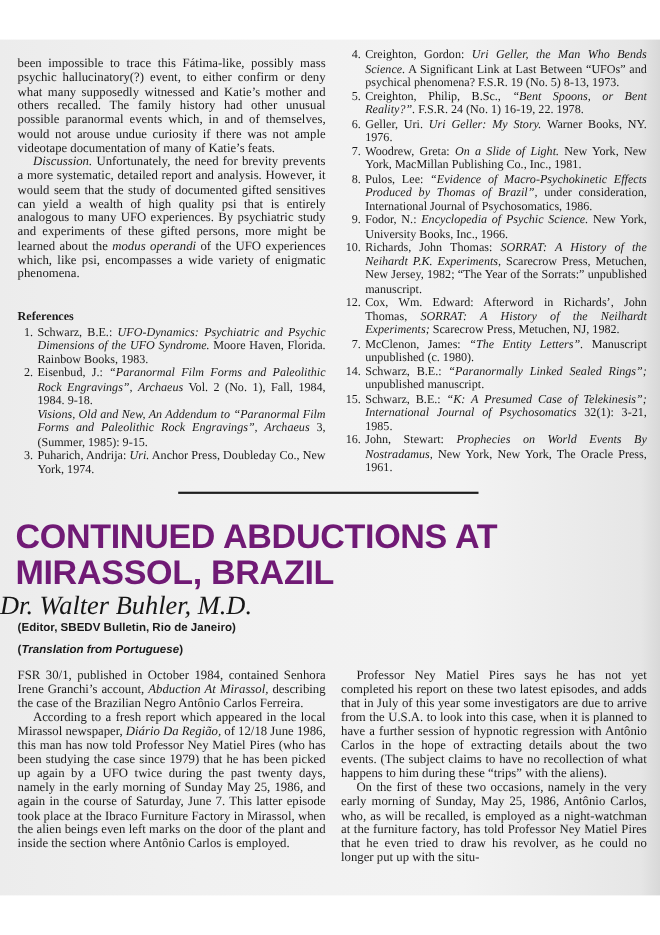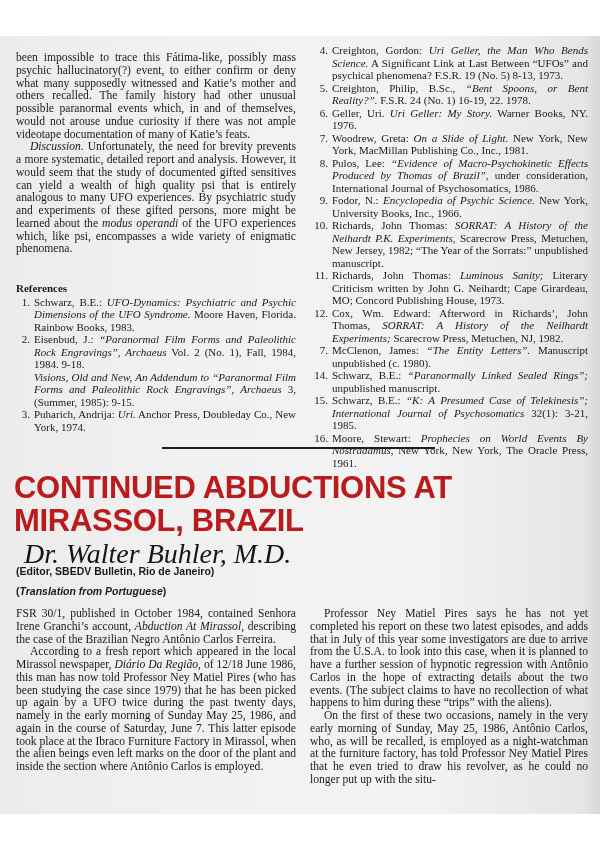--- a/index.html
+++ b/index.html
@@ -24,25 +24,25 @@
   .ref-list li { position: relative; padding-left: 18px; text-align: justify; }
   .ref-list li .num { position: absolute; left: 0; width: 14px; text-align: right; }
   .ref-list.right li { padding-left: 22px; }
   .ref-list.right li .num { width: 18px; }
 
   .rule { position: absolute; left: 162px; top: 447px; width: 273px; height: 2px; background: #1e1e1e; }
 
   .headline {
     position: absolute; left: 14px; top: 471px; width: 580px;
     font-family: "Liberation Sans", "DejaVu Sans", sans-serif; font-weight: bold;
-    font-size: 31px; line-height: 33px; letter-spacing: -0.3px; color: #b91c1c;
+    font-size: 31px; line-height: 33px; letter-spacing: -0.3px; color: #701a75;
   }
   .byline {
-    position: absolute; left: 24px; top: 538px;
-    font-family: "Liberation Serif", serif; font-style: italic; font-size: 28px; color: #161616;
+    position: absolute; left: 0; top: 538px;
+    font-family: "Liberation Serif", serif; font-style: italic; font-size: 24px; color: #161616;
   }
   .affil {
     position: absolute; left: 16px; top: 565px;
     font-family: "Liberation Sans", sans-serif; font-weight: bold; font-size: 10.5px; color: #1a1a1a; text-align: center;
   }
   .translation {
     position: absolute; left: 16px; top: 585px;
     font-family: "Liberation Sans", sans-serif; font-weight: bold; font-size: 10.5px;
   }
   .translation em { font-style: italic; }
@@ -70,26 +70,25 @@
 
 <div class="col" id="top-right">
   <ol class="ref-list right">
     <li><span class="num">4.</span><span>Creighton, Gordon: </span><em>Uri Geller, the Man Who Bends Science.</em><span> A Significant Link at Last Between “UFOs” and psychical phenomena? F.S.R. 19 (No. 5) 8-13, 1973.</span></li>
     <li><span class="num">5.</span><span>Creighton, Philip, B.Sc., </span><em>“Bent Spoons, or Bent Reality?”.</em><span> F.S.R. 24 (No. 1) 16-19, 22. 1978.</span></li>
     <li><span class="num">6.</span><span>Geller, Uri. </span><em>Uri Geller: My Story.</em><span> Warner Books, NY. 1976.</span></li>
     <li><span class="num">7.</span><span>Woodrew, Greta: </span><em>On a Slide of Light.</em><span> New York, New York, MacMillan Publishing Co., Inc., 1981.</span></li>
     <li><span class="num">8.</span><span>Pulos, Lee: </span><em>“Evidence of Macro-Psychokinetic Effects Produced by Thomas of Brazil”,</em><span> under consideration, International Journal of Psychosomatics, 1986.</span></li>
     <li><span class="num">9.</span><span>Fodor, N.: </span><em>Encyclopedia of Psychic Science.</em><span> New York, University Books, Inc., 1966.</span></li>
     <li><span class="num">10.</span><span>Richards, John Thomas: </span><em>SORRAT: A History of the Neihardt P.K. Experiments,</em><span> Scarecrow Press, Metuchen, New Jersey, 1982; “The Year of the Sorrats:” unpublished manuscript.</span></li>
-    <li><span class="num">11.</span><span>Richards, John Thomas: </span><em>Luminous Sanity;</em><span> Literary Criticism written by John G. Neihardt; Cape Girardeau, MO; Concord Publishing House, 1973.</span></li>
     <li><span class="num">12.</span><span>Cox, Wm. Edward: Afterword in Richards’, John Thomas, </span><em>SORRAT: A History of the Neilhardt Experiments;</em><span> Scarecrow Press, Metuchen, NJ, 1982.</span></li>
     <li><span class="num">7.</span><span>McClenon, James: </span><em>“The Entity Letters”.</em><span> Manuscript unpublished (c. 1980).</span></li>
     <li><span class="num">14.</span><span>Schwarz, B.E.: </span><em>“Paranormally Linked Sealed Rings”;</em><span> unpublished manuscript.</span></li>
     <li><span class="num">15.</span><span>Schwarz, B.E.: </span><em>“K: A Presumed Case of Telekinesis”; International Journal of Psychosomatics</em><span> 32(1): 3-21, 1985.</span></li>
-    <li><span class="num">16.</span><span>Moore, Stewart: </span><em>Prophecies on World Events By Nostradamus,</em><span> New York, New York, The Oracle Press, 1961.</span></li>
+    <li><span class="num">16.</span><span>John, Stewart: </span><em>Prophecies on World Events By Nostradamus,</em><span> New York, New York, The Oracle Press, 1961.</span></li>
   </ol>
 </div>
 
 <div class="rule"></div>
 
 <div class="headline">CONTINUED ABDUCTIONS AT MIRASSOL, BRAZIL</div>
 <div class="byline">Dr. Walter Buhler, M.D.</div>
 <div class="affil">(Editor, SBEDV Bulletin, Rio de Janeiro)</div>
 <div class="translation"><span>(</span><em>Translation from Portuguese</em><span>)</span></div>
 

